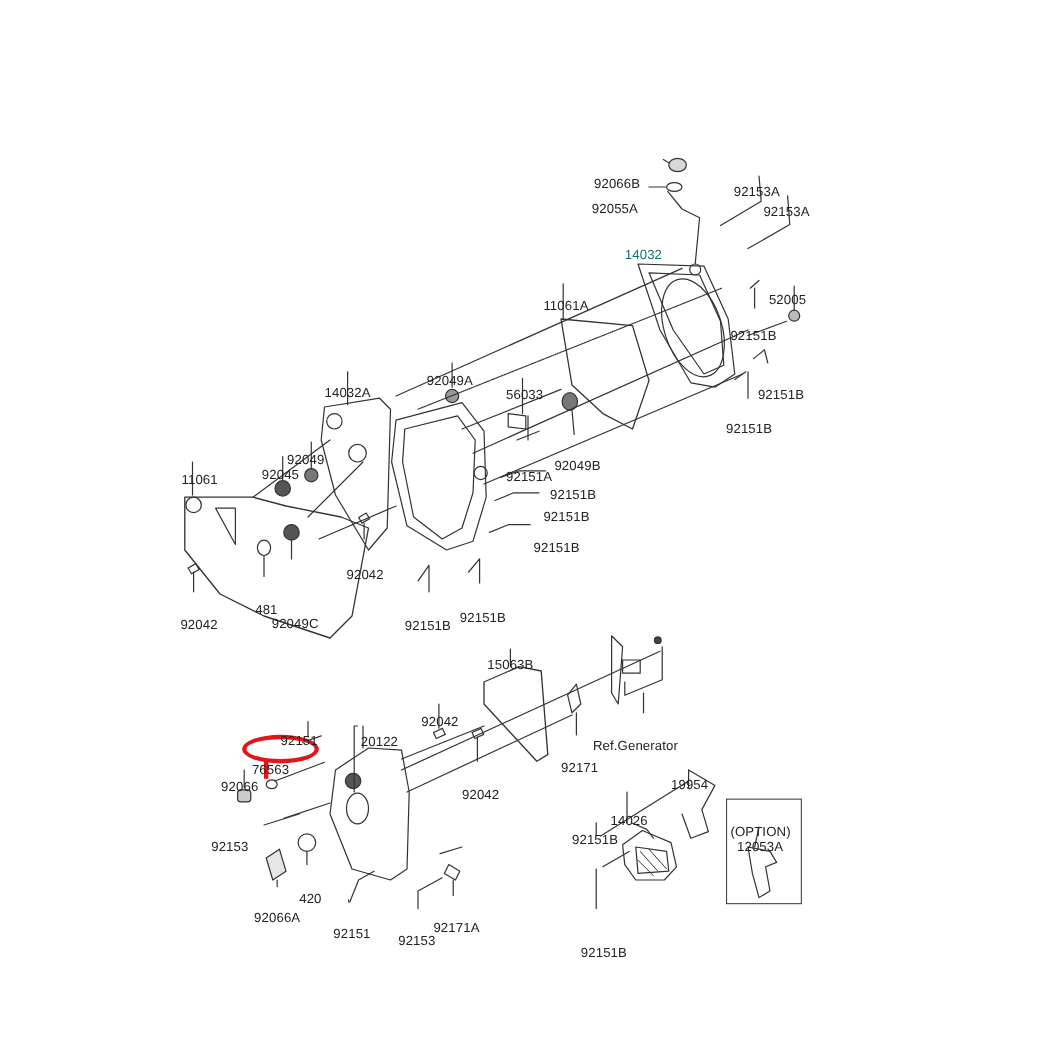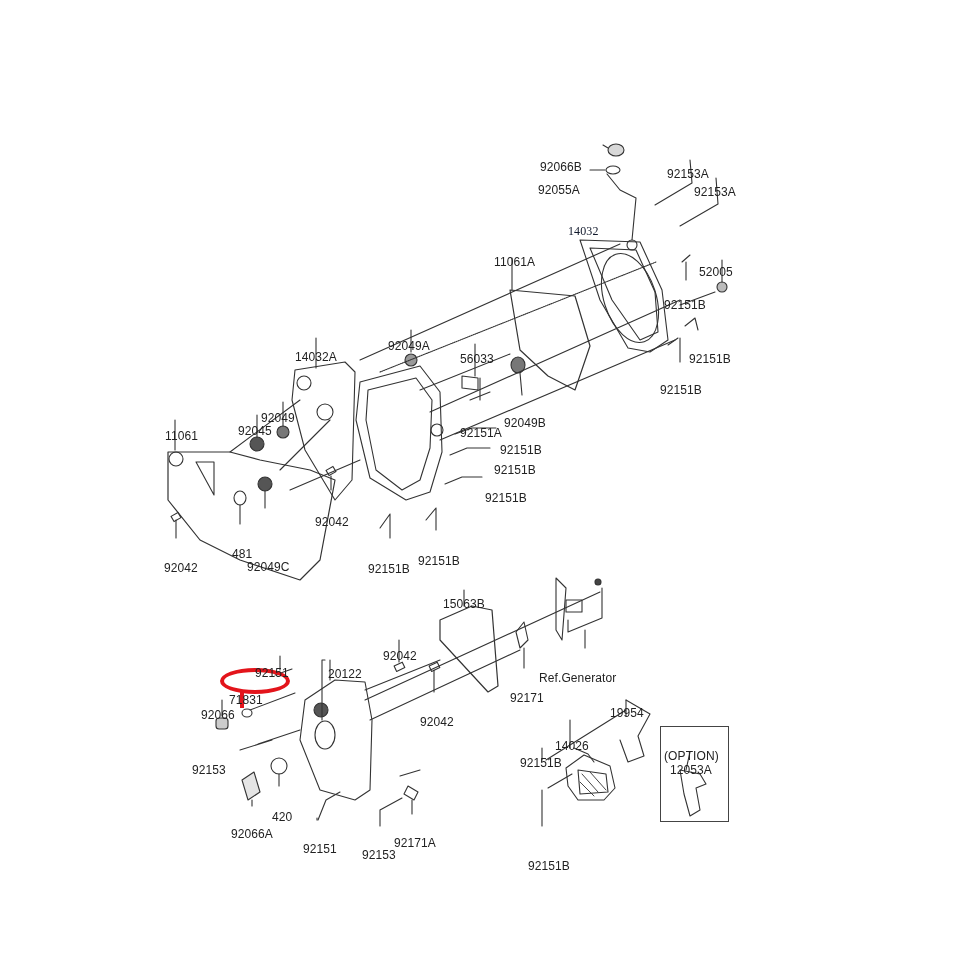--- a/index.html
+++ b/index.html
@@ -1,20 +1,20 @@
 <!DOCTYPE html>
 <html><head>
 <meta charset="utf-8">
 <style>
   html, body { margin:0; padding:0; background:#ffffff; }
   #canvas { position:relative; width:960px; height:960px; background:#ffffff; overflow:hidden;
             font-family:"Liberation Sans", sans-serif; color:#1a1a1a; }
   svg.art { position:absolute; left:0; top:0; width:960px; height:960px; }
   .lbl { position:absolute; font-size:12px; line-height:13px; white-space:nowrap; color:#222; letter-spacing:0.1px;margin-top:20px; }
-  .lbl.faded { color:#0f172a;font-family:Liberation Serif, serif; }
+  .lbl.faded { color:#0f766e; }
   .hl-ring { position:absolute; left:220px; top:668px; width:70px; height:26px; border:4px solid #e3141b;
              border-radius:50%; box-sizing:border-box; }
   .hl-stem { position:absolute; left:240px; top:692px; width:4px; height:16px; background:#e3141b; }
   .option-box { position:absolute; left:660px; top:726px; width:69px; height:96px; border:1px solid #444; box-sizing:border-box; }
 </style>
 </head>
 <body>
 
 <div id="canvas">
 
@@ -161,21 +161,21 @@
   <div class="option-box"></div>
 
   <div class="hl-ring"></div>
   <div class="hl-stem"></div>
 
   <div class="lbl" style="left:540px;top:141px">92066B</div>
   <div class="lbl" style="left:538px;top:164px">92055A</div>
   <div class="lbl" style="left:667px;top:148px">92153A</div>
   <div class="lbl" style="left:694px;top:166px">92153A</div>
   <div class="lbl faded" style="left:568px;top:205px">14032</div>
-  <div class="lbl" style="left:494px;top:236px">11061A</div>
+  <div class="lbl" style="left:494px;top:252px">11061A</div>
   <div class="lbl" style="left:699px;top:246px">52005</div>
   <div class="lbl" style="left:664px;top:279px">92151B</div>
   <div class="lbl" style="left:689px;top:333px">92151B</div>
   <div class="lbl" style="left:660px;top:364px">92151B</div>
   <div class="lbl" style="left:295px;top:331px">14032A</div>
   <div class="lbl" style="left:388px;top:320px">92049A</div>
   <div class="lbl" style="left:460px;top:333px">56033</div>
   <div class="lbl" style="left:504px;top:397px">92049B</div>
   <div class="lbl" style="left:460px;top:407px">92151A</div>
   <div class="lbl" style="left:500px;top:424px">92151B</div>
@@ -189,21 +189,21 @@
   <div class="lbl" style="left:232px;top:528px">481</div>
   <div class="lbl" style="left:164px;top:542px">92042</div>
   <div class="lbl" style="left:368px;top:543px">92151B</div>
   <div class="lbl" style="left:418px;top:535px">92151B</div>
   <div class="lbl" style="left:443px;top:578px">15063B</div>
   <div class="lbl" style="left:539px;top:652px">Ref.Generator</div>
   <div class="lbl" style="left:383px;top:630px">92042</div>
   <div class="lbl" style="left:255px;top:647px">92151</div>
   <div class="lbl" style="left:328px;top:648px">20122</div>
   <div class="lbl" style="left:510px;top:672px">92171</div>
-  <div class="lbl" style="left:229px;top:674px">71831</div>
+  <div class="lbl" style="left:229px;top:674px">76563</div>
   <div class="lbl" style="left:201px;top:689px">92066</div>
   <div class="lbl" style="left:420px;top:696px">92042</div>
   <div class="lbl" style="left:610px;top:687px">19954</div>
   <div class="lbl" style="left:555px;top:720px">14026</div>
   <div class="lbl" style="left:664px;top:730px">(OPTION)</div>
   <div class="lbl" style="left:670px;top:744px">12053A</div>
   <div class="lbl" style="left:520px;top:737px">92151B</div>
   <div class="lbl" style="left:192px;top:744px">92153</div>
   <div class="lbl" style="left:272px;top:791px">420</div>
   <div class="lbl" style="left:231px;top:808px">92066A</div>

